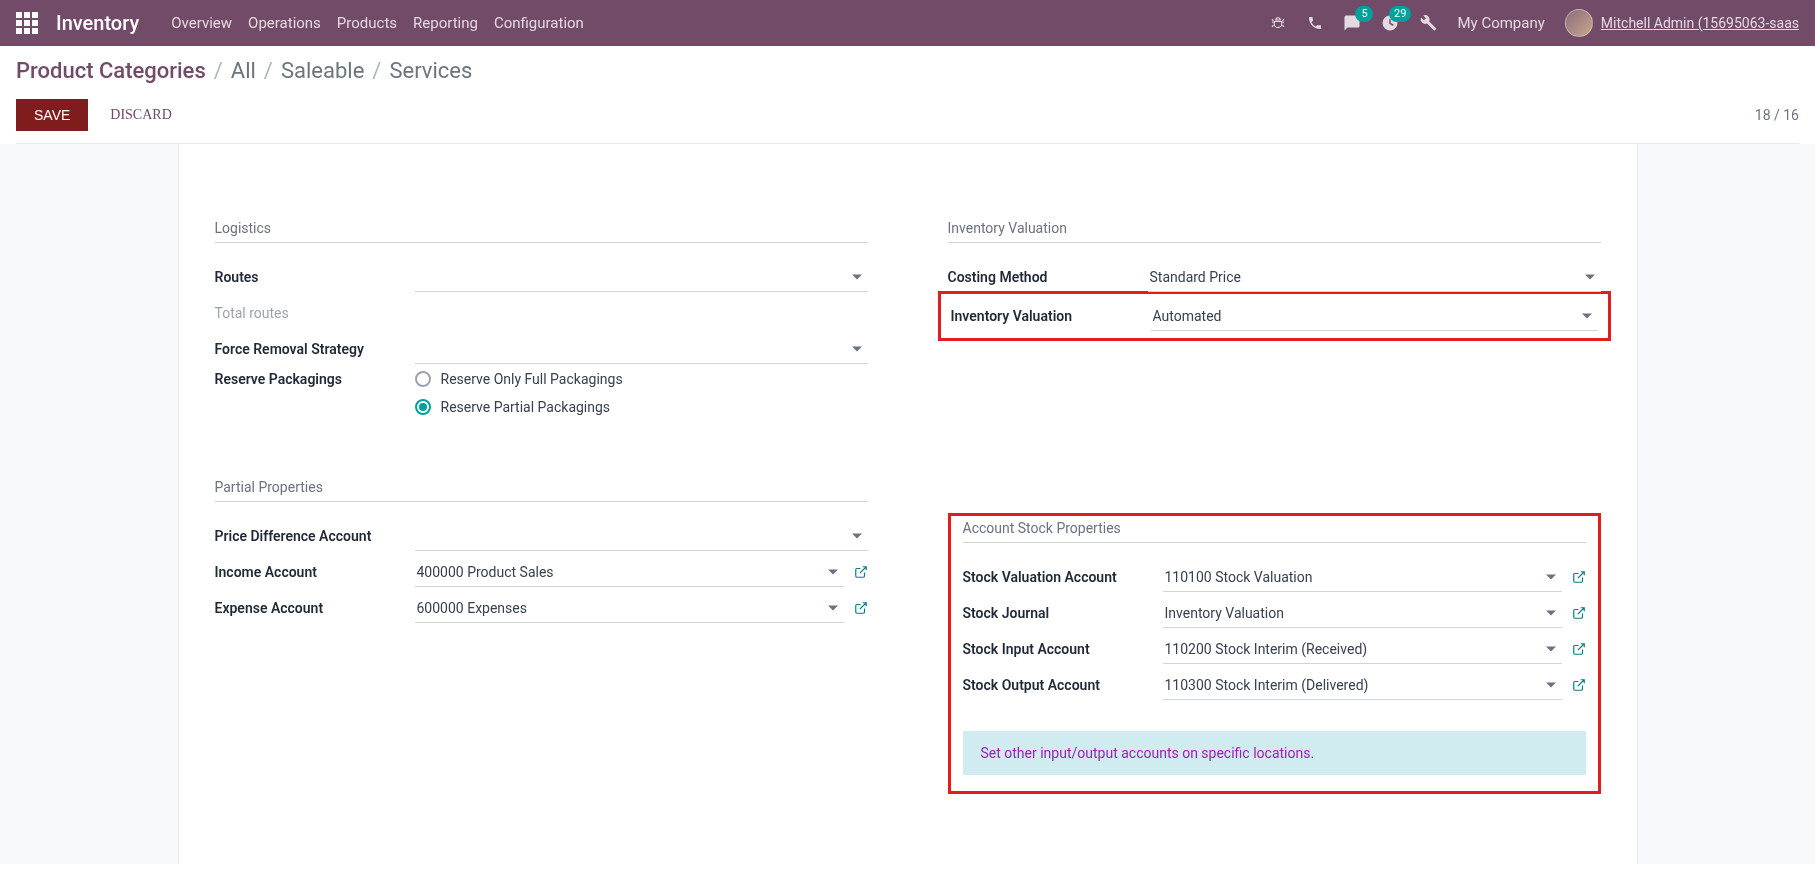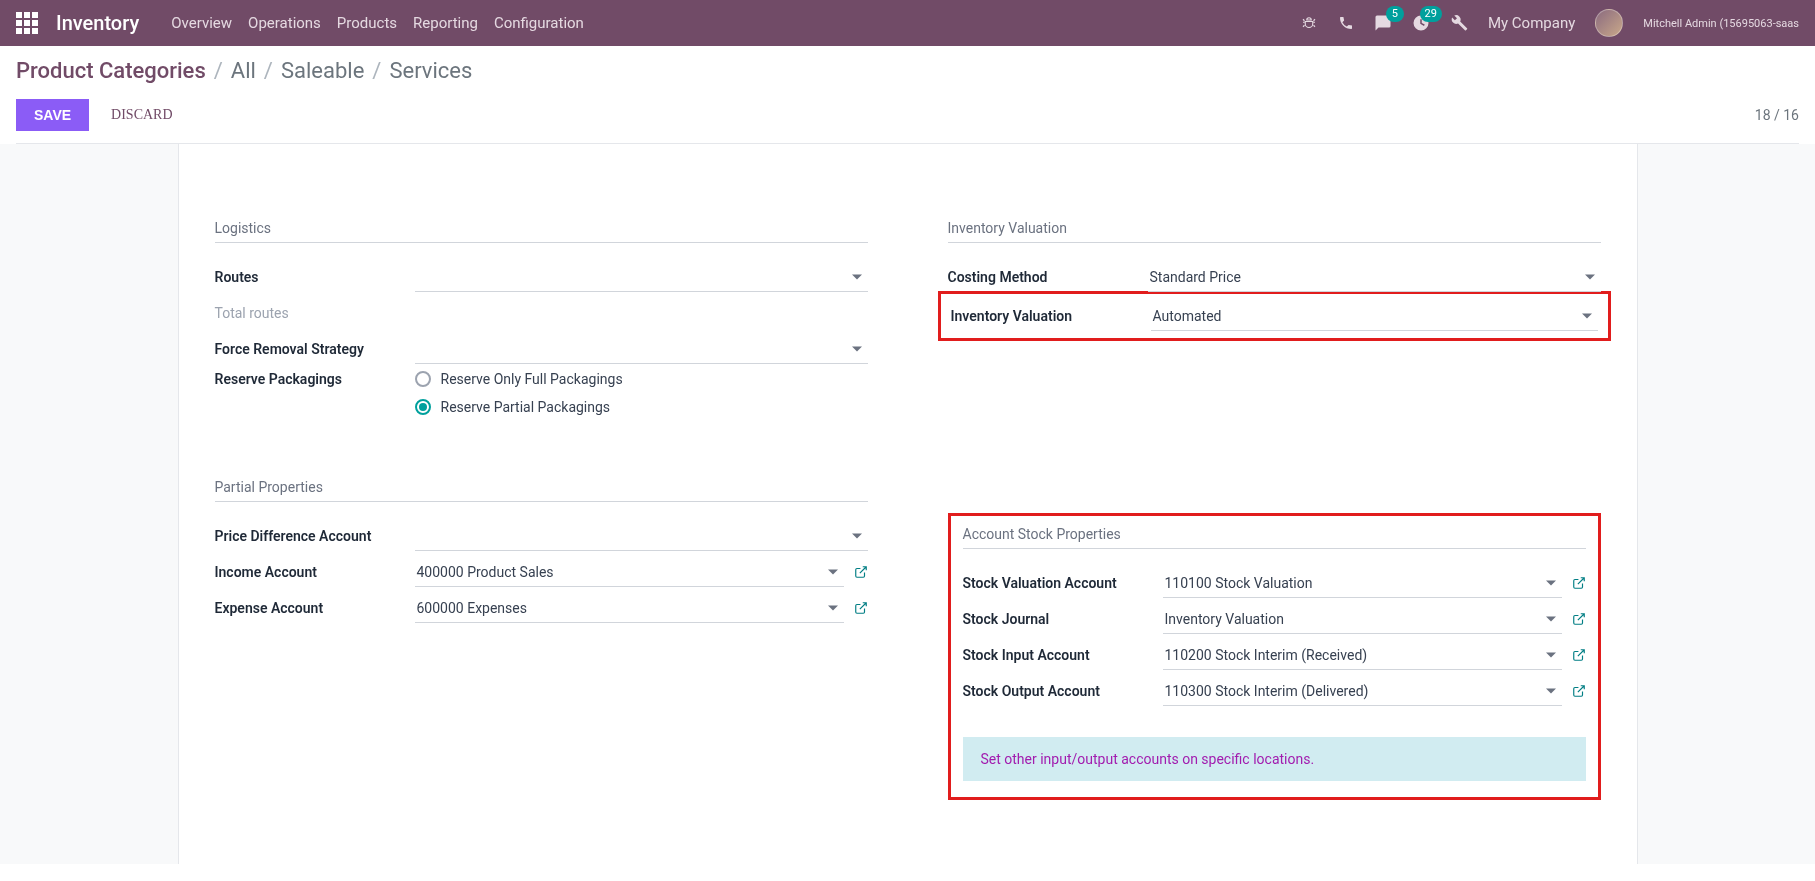--- a/index.html
+++ b/index.html
@@ -10,32 +10,32 @@
 .navbar-left { display: flex; align-items: center; gap: 8px; }
 .apps-icon { display: grid; grid-template-columns: repeat(3, 6px); grid-template-rows: repeat(3, 6px); gap: 2px; margin-right: 10px; cursor: pointer; }
 .apps-icon span { background: #fff; width: 6px; height: 6px; }
 .app-title { font-size: 20px; font-weight: 500; color: #fff; margin-right: 24px; }
 .nav-menu { display: flex; gap: 16px; }
 .nav-item { color: #e5d9e1; font-size: 15px; cursor: pointer; }
 .navbar-right { margin-left: auto; display: flex; align-items: center; gap: 20px; color: #e5d9e1; }
 .navbar-icon { position: relative; cursor: pointer; display: flex; align-items: center; }
 .badge { position: absolute; top: -8px; right: -12px; background: #00a09d; color: #fff; font-size: 11px; border-radius: 10px; padding: 0 5px; line-height: 16px; min-width: 18px; text-align: center; }
 .company-name { font-size: 15px; cursor: pointer; }
-.user-info { display: flex; align-items: center; gap: 20px; cursor: pointer; font-size: 11px; }
+.user-info { display: flex; align-items: center; gap: 8px; cursor: pointer; font-size: 14px; text-decoration: underline; }
 .avatar { width: 28px; height: 28px; border-radius: 50%; background: linear-gradient(135deg, #8b6b7f, #c9a88a); border: 1px solid rgba(255,255,255,.3); }
 
 
 .control-panel { padding: 12px 16px 0; }
 .breadcrumb { display: flex; align-items: center; gap: 8px; font-size: 22px; color: #6c757d; margin-bottom: 16px; }
 .breadcrumb .root { color: #714b67; font-weight: 500; cursor: pointer; }
 .breadcrumb .sep { color: #adb5bd; }
 .breadcrumb .link { color: #6c757d; cursor: pointer; }
 .actions-row { display: flex; align-items: center; justify-content: space-between; padding-bottom: 12px; border-bottom: 1px solid #e5e7eb; }
 .actions-left { display: flex; gap: 12px; align-items: center; }
-.btn-save { background: #8b5cf6; color: #fff; border: none; padding: 8px 18px; font-size: 14px; font-weight: 700; cursor: pointer; }
+.btn-save { background: #7f1d1d; color: #fff; border: none; padding: 8px 18px; font-size: 14px; font-weight: 400; cursor: pointer; }
 .btn-discard { background: transparent; color: #714b67; border: none; padding: 8px 10px; font-size: 14px; font-weight: 500; cursor: pointer; font-family: Liberation Serif, serif; }
 .pager { color: #6c757d; font-size: 14px; }
 
 
 .sheet-wrap { background: #f8f9fa; padding: 0; }
 .sheet { background: #fff; max-width: 1460px; margin: 0 auto; padding: 24px 36px 60px; border-left: 1px solid #e5e7eb; border-right: 1px solid #e5e7eb; min-height: 720px; }
 .form-row-outer { display: flex; gap: 80px; margin-top: 44px; }
 .col { flex: 1; min-width: 0; }
 
 .section-title { color: #6b7280; font-size: 14px; font-weight: 400; padding-bottom: 6px; border-bottom: 1px solid #d1d5db; margin-bottom: 16px; margin-top: 8px; }
@@ -50,21 +50,21 @@
 .ext-link { margin-left: 10px; color: #017e84; cursor: pointer; display: inline-flex; }
 
 .radio-group { display: flex; flex-direction: column; gap: 12px; }
 .radio-item { display: flex; align-items: center; gap: 10px; cursor: pointer; font-size: 14px; color: #374151; }
 .radio { width: 16px; height: 16px; border-radius: 50%; border: 2px solid #9ca3af; display: inline-flex; align-items: center; justify-content: center; }
 .radio.checked { border-color: #00a09d; }
 .radio.checked::after { content: ""; width: 8px; height: 8px; border-radius: 50%; background: #00a09d; }
 
 .right-wide .field-label { width: 200px; }
 .highlight-red { border: 3px solid #e11d1d; padding: 4px 10px; margin: -4px -10px 8px; }
-.highlight-red-big { border: 3px solid #e11d1d; padding: 10px 12px 16px; margin-top: 36px; }
+.highlight-red-big { border: 3px solid #e11d1d; padding: 4px 12px 16px; margin-top: 36px; }
 
 .alert-info { background: #d1ecf1; color: #a21caf; padding: 14px 18px; margin-top: 28px; font-size: 14px; }
 
 .spacer { height: 56px; }
 
 svg { display: block; }
 </style>
 </head>
 <body>
 

